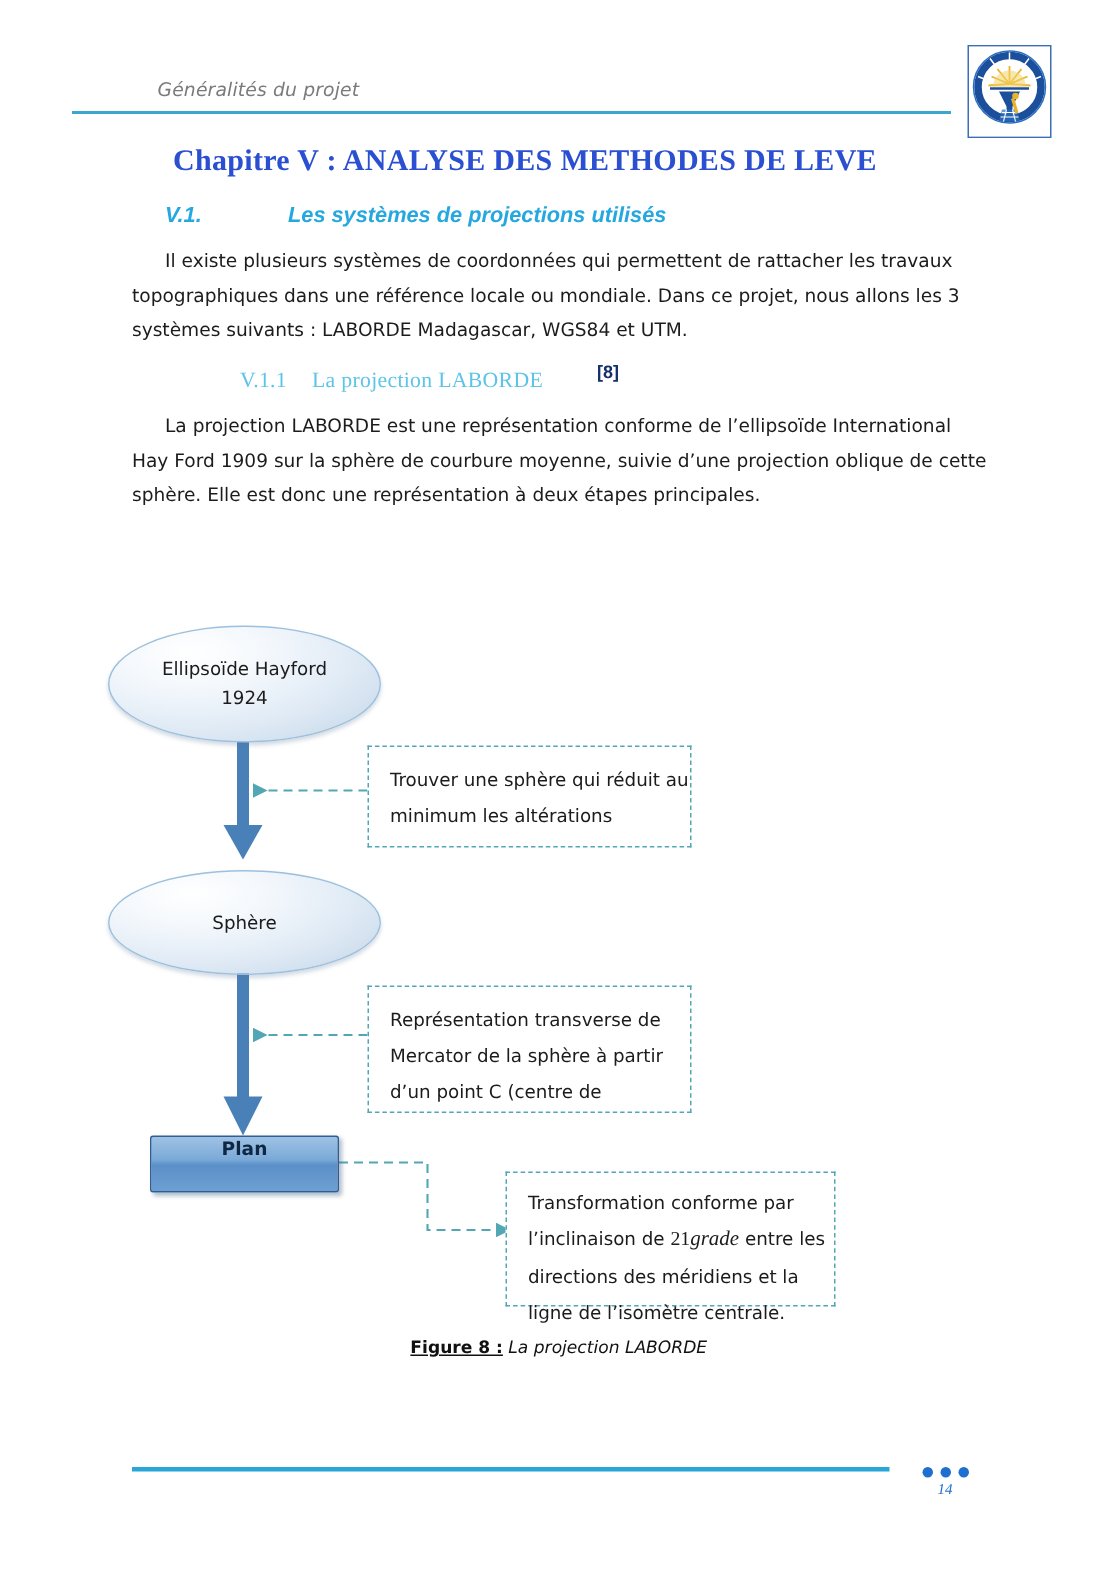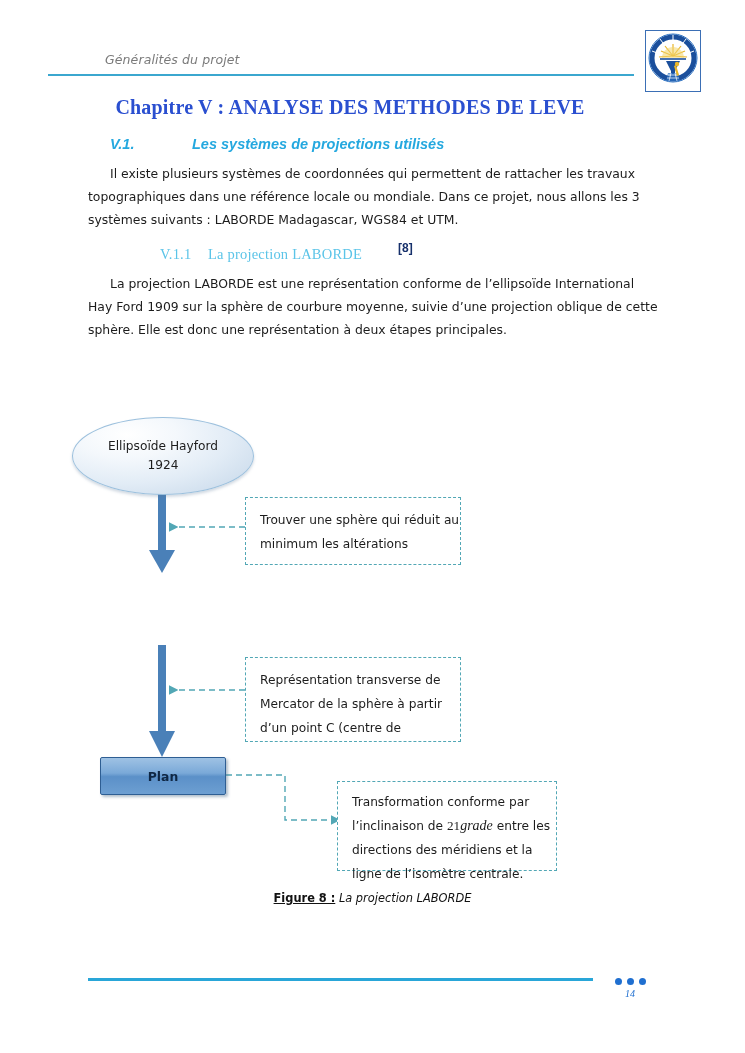--- a/index.html
+++ b/index.html
@@ -85,21 +85,21 @@
   }
   #ell-1{left:72px;top:417px;width:180px;height:76px;}
   #ell-2{left:72px;top:580px;width:180px;height:68px;}
 
   .plan-box{
     position:absolute;left:100px;top:757px;width:124px;height:36px;
     border:1px solid #2e5e93;
     border-radius:2px;
     background:linear-gradient(to bottom,#9fc2e4 0%,#7aa9d8 42%,#5b90c8 52%,#6d9fd2 100%);
     box-shadow:2px 2px 3px rgba(80,110,140,.45);
-    display:flex;align-items:center;justify-content:center;
+    display:flex;align-items:flex-start;justify-content:center;
     font-family:"DejaVu Sans", sans-serif;
     font-weight:bold;font-size:12.4px;color:#0f2744;
   }
 
   .callout{
     position:absolute;
     border:1.4px dashed #52a7b5;
     box-sizing:border-box;
     background:#ffffff;
     font-family:"DejaVu Sans", sans-serif;
@@ -229,20 +229,23 @@
 
     <line x1="245" y1="690" x2="170" y2="690" stroke="#52a7b5" stroke-width="1.4" stroke-dasharray="6,4" marker-end="url(#smallArrowL)"></line>
 
     <polyline points="226,775 285,775 285,820 332,820" fill="none" stroke="#52a7b5" stroke-width="1.4" stroke-dasharray="6,4" marker-end="url(#smallArrowR)"></polyline>
   </svg>
 
   <div class="ellipse" id="ell-1">
     <span><span>Ellipsoïde Hayford</span><br><span>1924</span></span>
   </div>
 
+  <div class="ellipse" id="ell-2">
+    <span>Sphère</span>
+  </div>
 
   <div class="plan-box">
     <span>Plan</span>
   </div>
 
   <div class="callout" id="call-2">Représentation transverse de Mercator de la sphère à partir d’un point C (centre de</div>
 
   <div class="callout" id="call-1">Trouver une sphère qui réduit au minimum les altérations</div>
 
   <div class="callout" id="call-3">

